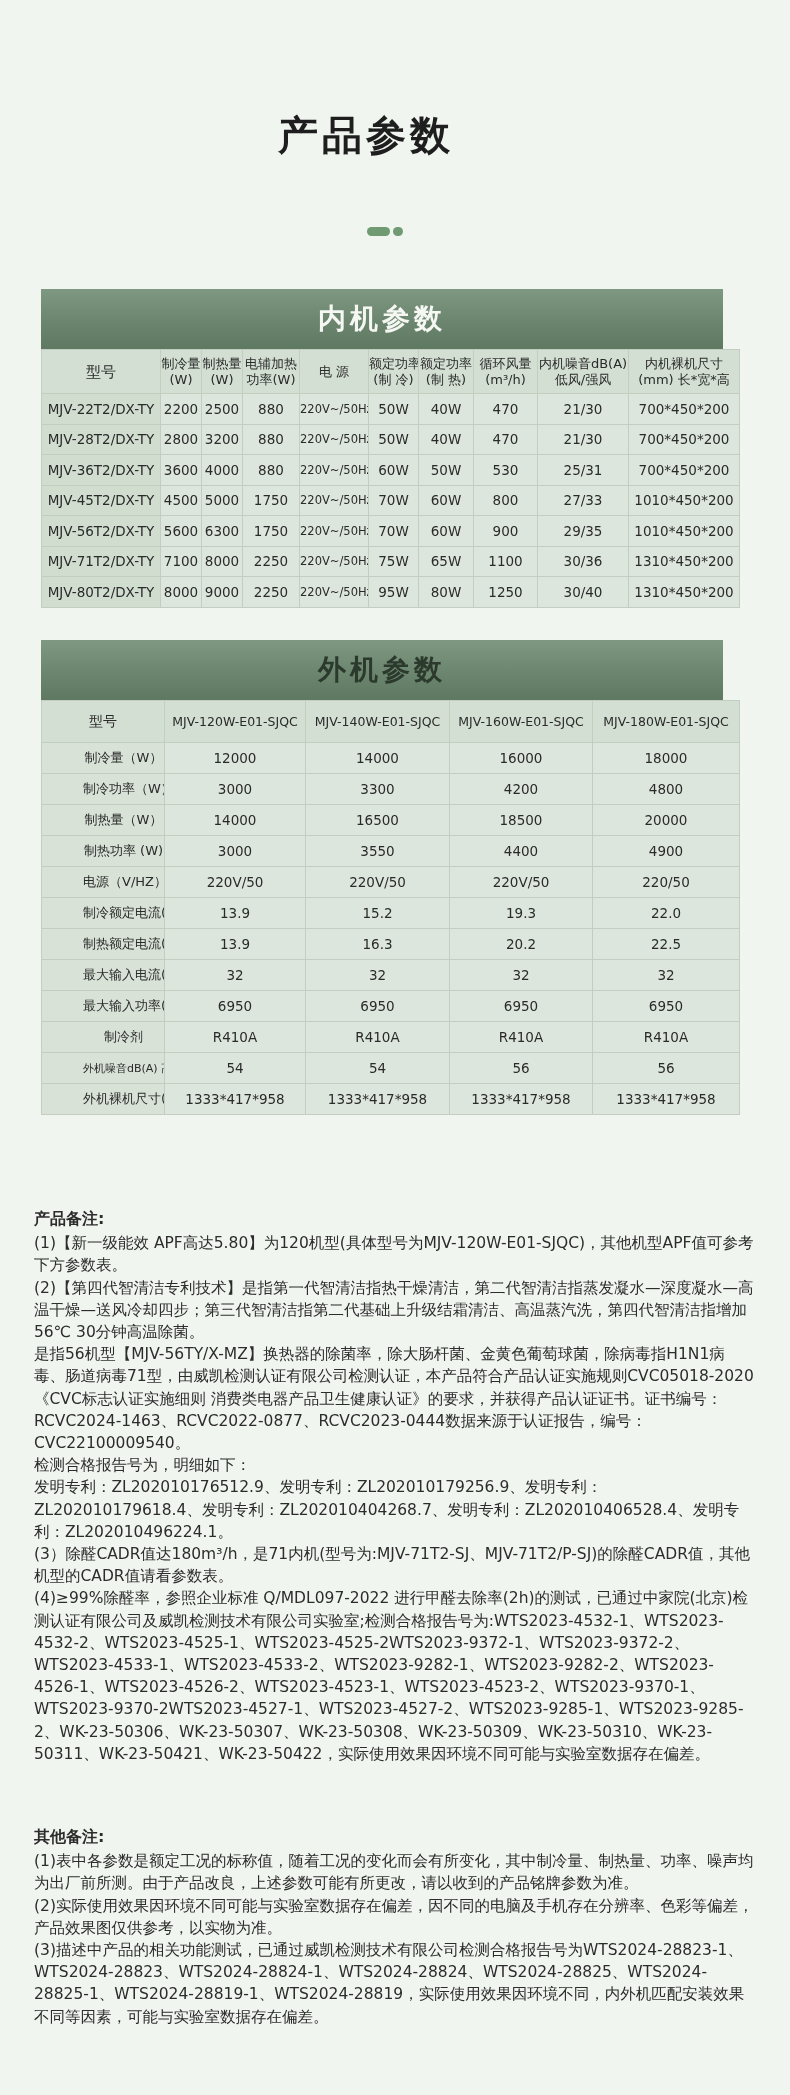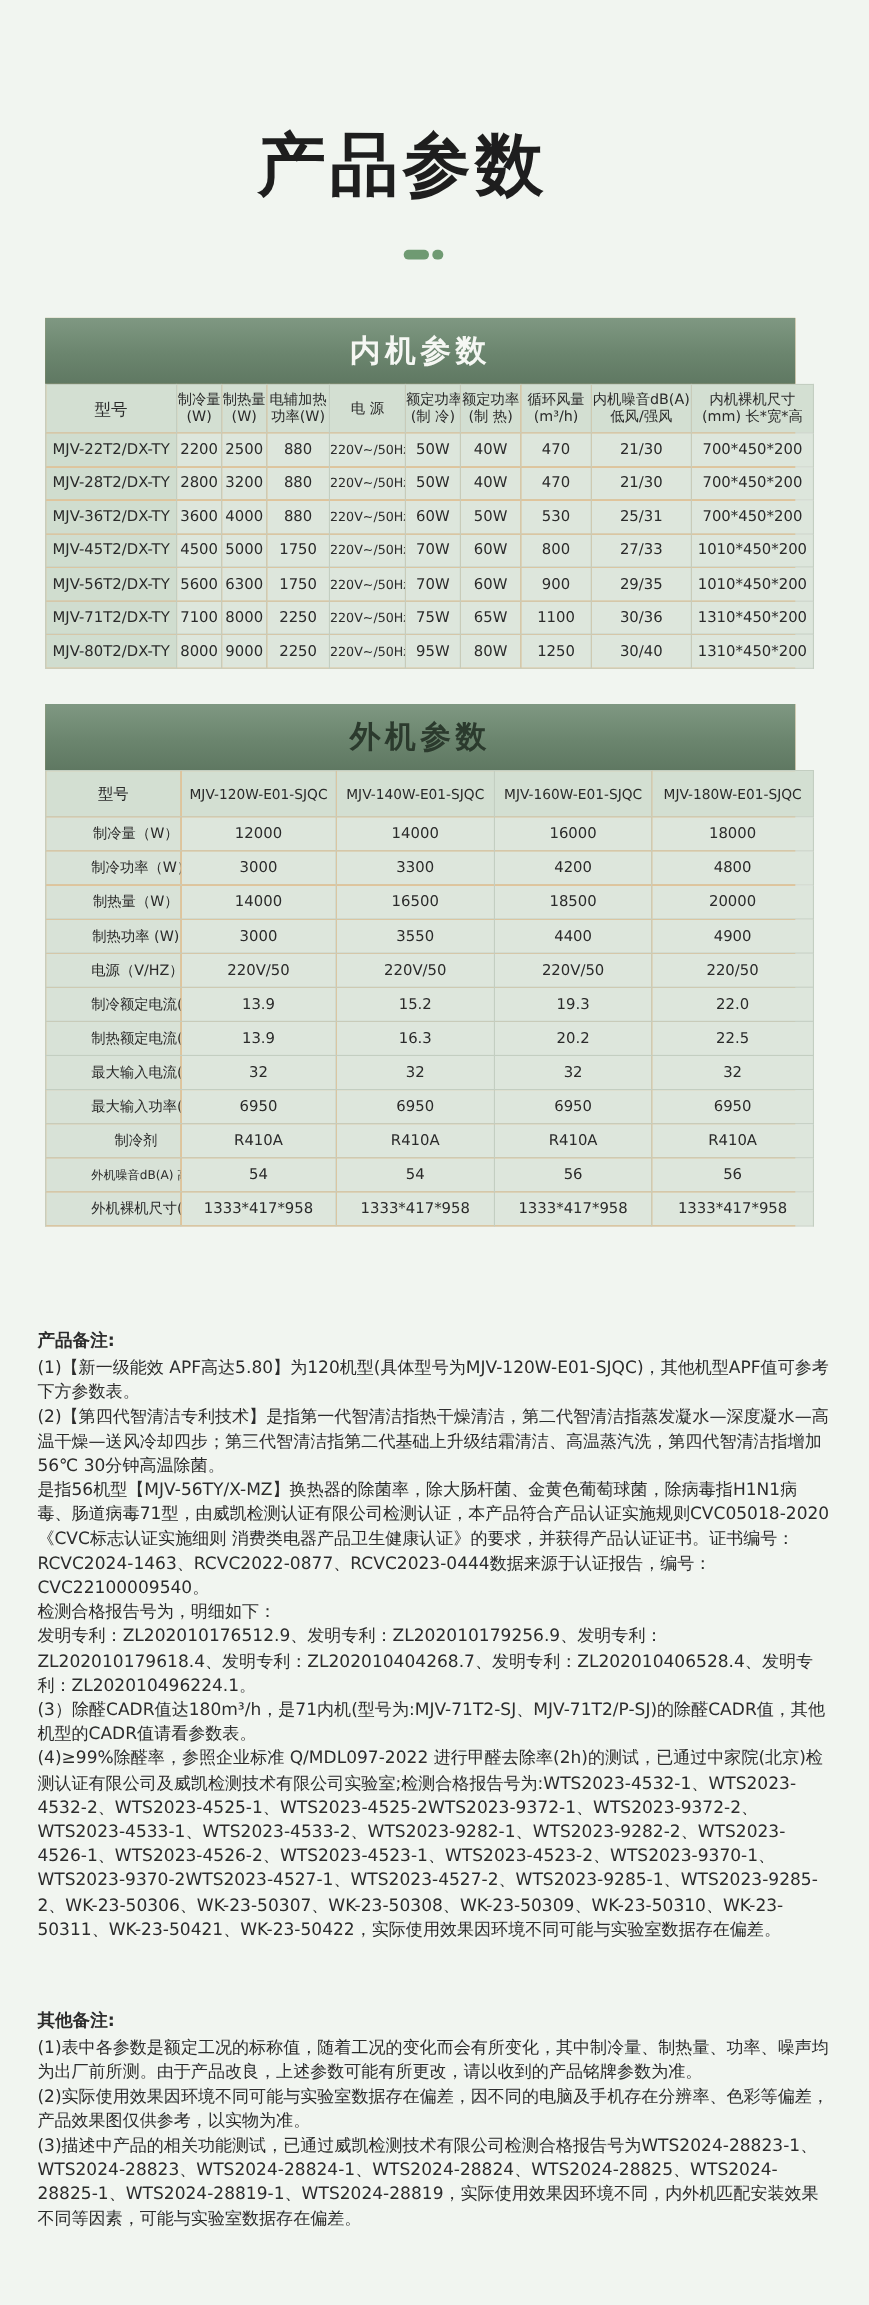--- a/index.html
+++ b/index.html
@@ -1,27 +1,27 @@
 <!DOCTYPE html>
 <html><head>
 <meta charset="utf-8">
 <style>
   * { box-sizing: border-box; margin: 0; padding: 0; }
   html, body { width: 790px; background: #f1f5f0; }
   body { font-family: "DejaVu Sans", "Liberation Sans", sans-serif; color: #222; position: relative; height: 2095px; overflow: hidden; }
 
   .page-title {
     position: absolute; left: 0; top: 108px; width: 732px; text-align: center;
-    font-size: 62px; font-weight: bold; letter-spacing: 4px; color: #1e1e1e;
+    font-size: 40px; font-weight: bold; letter-spacing: 4px; color: #1e1e1e;
   }
   .title-deco { position: absolute; top: 227px; left: 367px; height: 10px; display: flex; gap: 3px; }
   .title-deco .bar { width: 23px; height: 9px; border-radius: 5px; background: #6f9a72; }
   .title-deco .dot { width: 10px; height: 9px; border-radius: 5px; background: #6f9a72; }
 
-  .table-card { position: absolute; left: 41px; width: 682px; background: #fdba74; }
+  .table-card { position: absolute; left: 41px; width: 682px; background: #eab308; }
   .table-head {
     height: 60px; display: flex; align-items: center; justify-content: center;
     background: linear-gradient(180deg, #7f9882 0%, #6b856e 55%, #5f7862 100%);
     font-size: 28px; font-weight: bold; letter-spacing: 4px;
   }
   .indoor .table-head { color: #f5f7f3; }
   .outdoor .table-head { color: #2b3a2d; }
 
   table { border-collapse: collapse; width: 100%; table-layout: fixed; }
   td, th {

